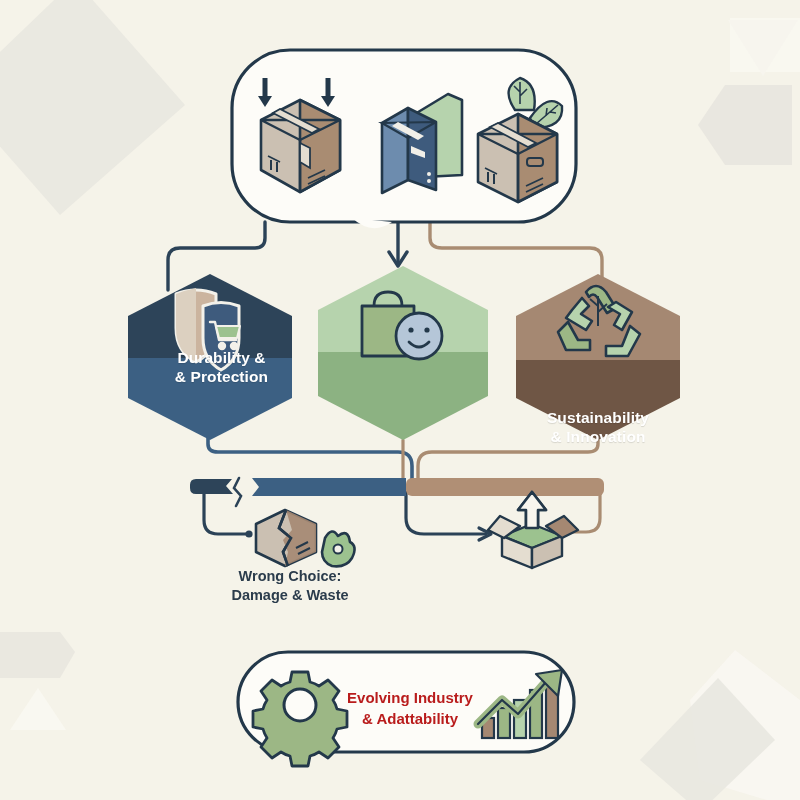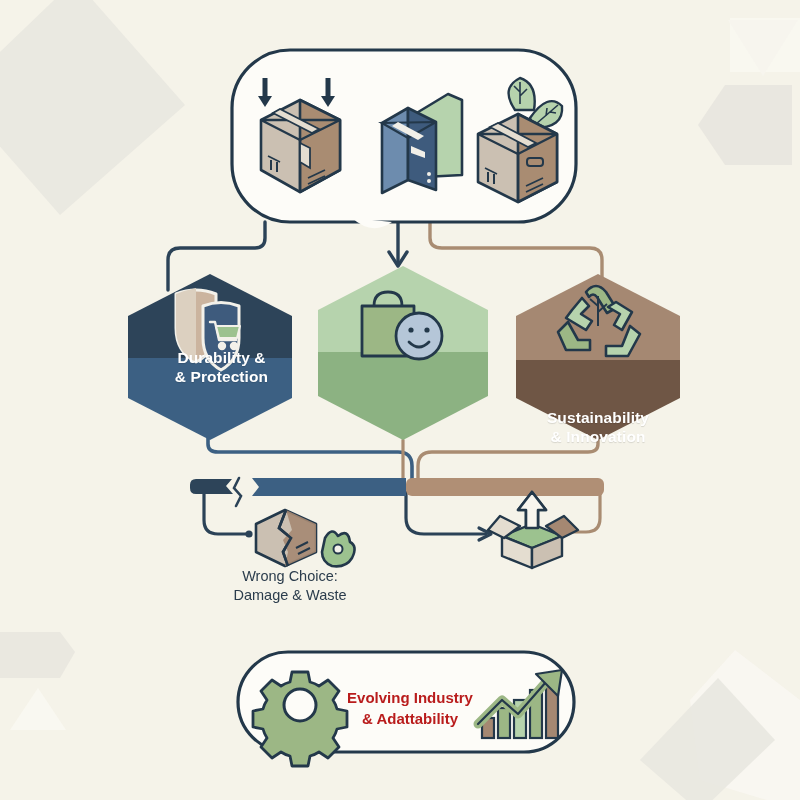--- a/index.html
+++ b/index.html
@@ -26,21 +26,21 @@
     pointer-events:none;
     white-space:pre-line;
   }
   #lbl-durability{left:128px;top:348px;width:187px;}
   #lbl-consumer{left:318px;top:355px;width:170px;}
   #lbl-sustain{left:508px;top:364px;width:180px;margin-top:44px;}
 
   .choice-label{
     position:absolute;
     color:#2b3c4c;
-    font-weight:400;
+    font-weight:700;
     font-size:14.5px;
     line-height:19px;
     text-align:center;
     white-space:pre-line;
   }
   #lbl-wrong{left:190px;top:567px;width:200px;}
   #lbl-right{left:425px;top:567px;width:200px;}
 
   #lbl-evolving{
     position:absolute;

